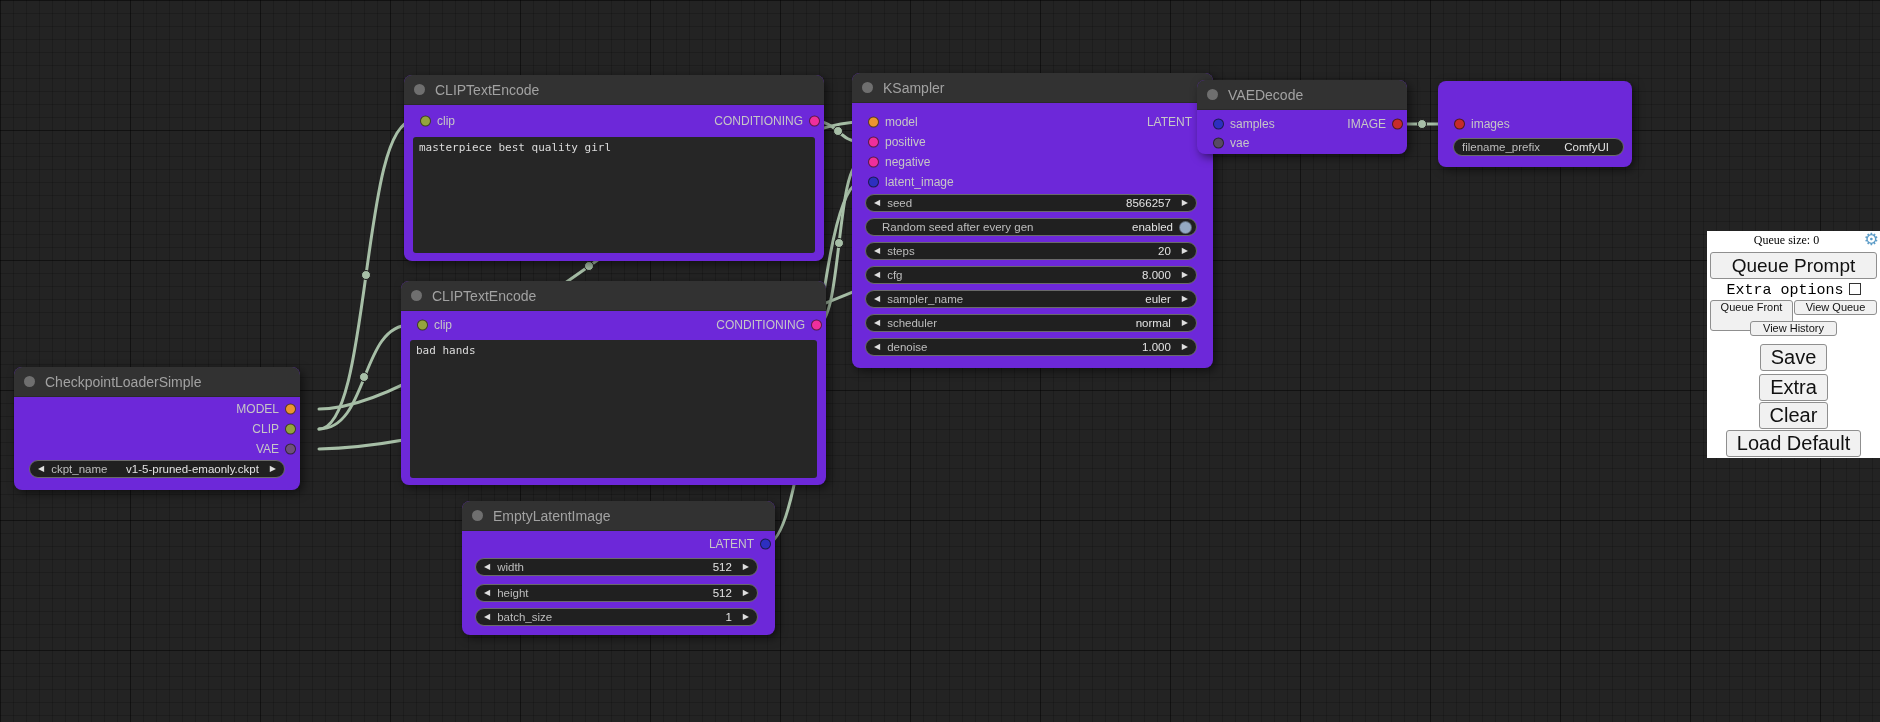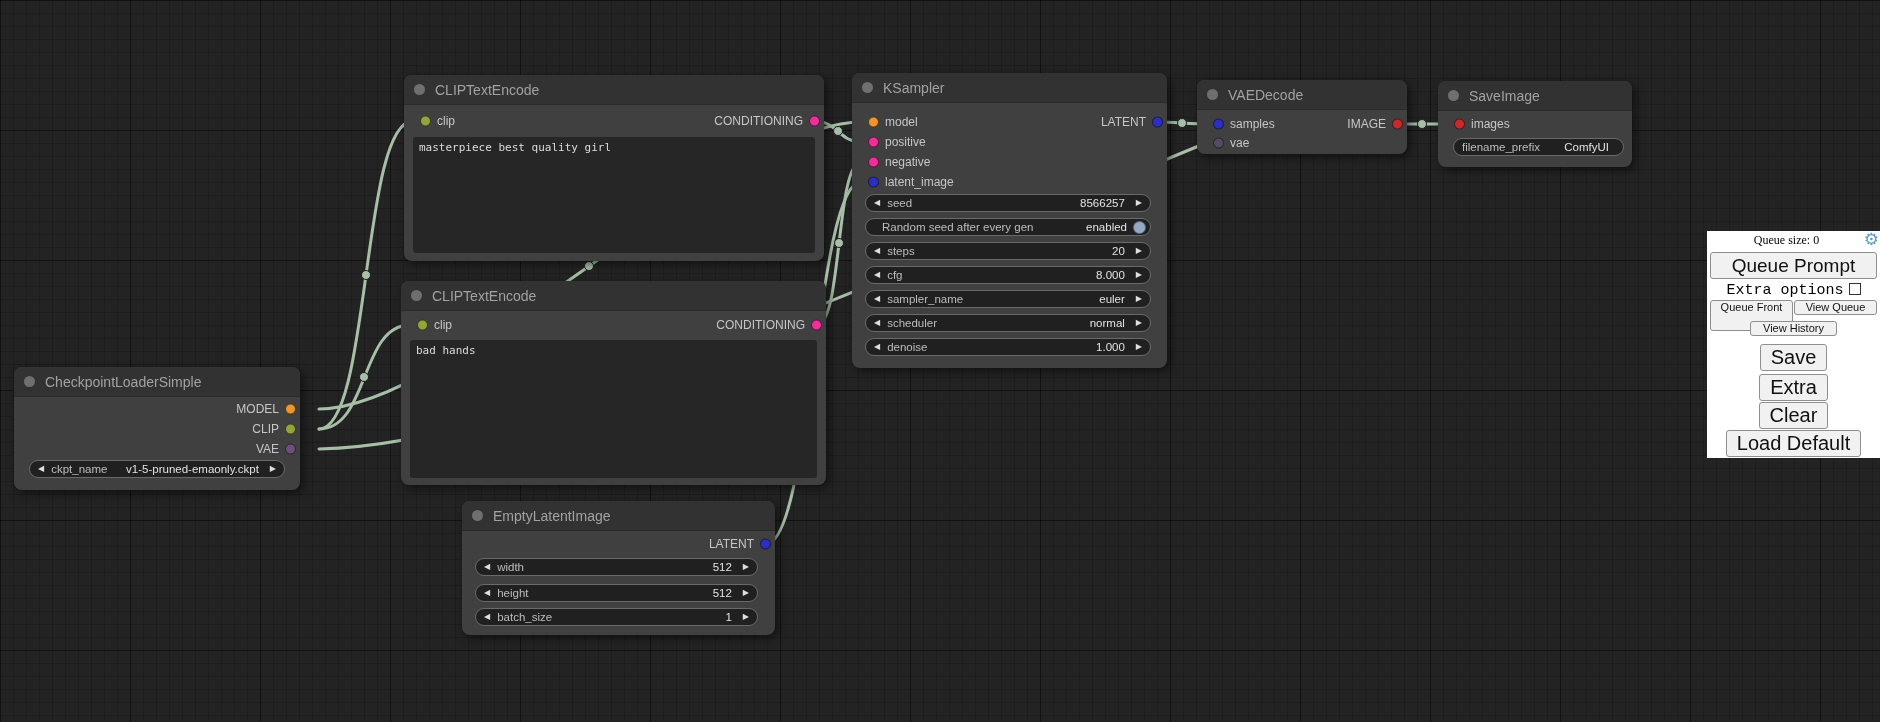--- a/index.html
+++ b/index.html
@@ -15,21 +15,21 @@
     background-size:130px 130px, 130px 130px, 13px 13px, 13px 13px;
     position:relative;
     color:#c8c8c8;
   }
   svg.links { position:absolute; left:0; top:0; z-index:1; }
   .link { fill:none; stroke:#a7bfa7; stroke-width:3; stroke-linecap:round; }
   .link-dot { fill:#a7bfa7; stroke:#1d1d1d; stroke-width:1; }
 
   .node {
     position:absolute; z-index:2;
-    background:#404040; border-radius:8px;
+    background:#6d28d9; border-radius:8px;
     box-shadow:3px 3px 10px rgba(0,0,0,0.55);
   }
   .ntitle {
     position:absolute; left:0; top:0; right:0; height:30px;
     background:#323232; border-radius:8px 8px 0 0;
     border-bottom:1px solid #2a2a2a;
     display:flex; align-items:center; padding-left:10px;
   }
   .tdot { width:11px; height:11px; border-radius:50%; background:#6f6f6f; margin-right:10px; flex:none; }
   .ttext { font-size:14px; color:#a2a2a2; white-space:nowrap; }
@@ -185,21 +185,21 @@
     <span class="arrow r">▶</span>
   </div>
   <div class="widget" style="top:107px;left:13px;right:17px;">
     <span class="arrow">◀</span>
     <span class="wlabel">batch_size</span>
     <span class="wvalue">1</span>
     <span class="arrow r">▶</span>
   </div>
 </div>
 
-<div class="node" style="left:852px;top:73px;width:315px;height:295px;">
+<div class="node" style="left:852px;top:73px;width:361px;height:295px;">
   <div class="ntitle">
     <span class="tdot"></span>
     <span class="ttext">KSampler</span>
   </div>
   <div class="row" style="top:39px">
     <span class="sdot in c-model"></span>
     <span class="slabel in">model</span>
     <span class="slabel out">LATENT</span>
     <span class="sdot out c-latent"></span>
   </div>
@@ -269,24 +269,20 @@
     <span class="slabel out">IMAGE</span>
     <span class="sdot out c-image"></span>
   </div>
   <div class="row" style="top:53px">
     <span class="sdot in c-vaein"></span>
     <span class="slabel in">vae</span>
   </div>
 </div>
 
 <div class="node" style="left:1438px;top:81px;width:194px;height:86px;">
-  <div class="ntitle">
-    <span class="tdot"></span>
-    <span class="ttext">SaveImage</span>
-  </div>
   <div class="row" style="top:33px">
     <span class="sdot in c-image"></span>
     <span class="slabel in">images</span>
   </div>
   <div class="widget" style="top:57px;left:15px;right:8px;">
     <span class="wlabel" style="margin-left:0">filename_prefix</span>
     <span class="wvalue" style="margin-right:6px">ComfyUI</span>
   </div>
 </div>
 

